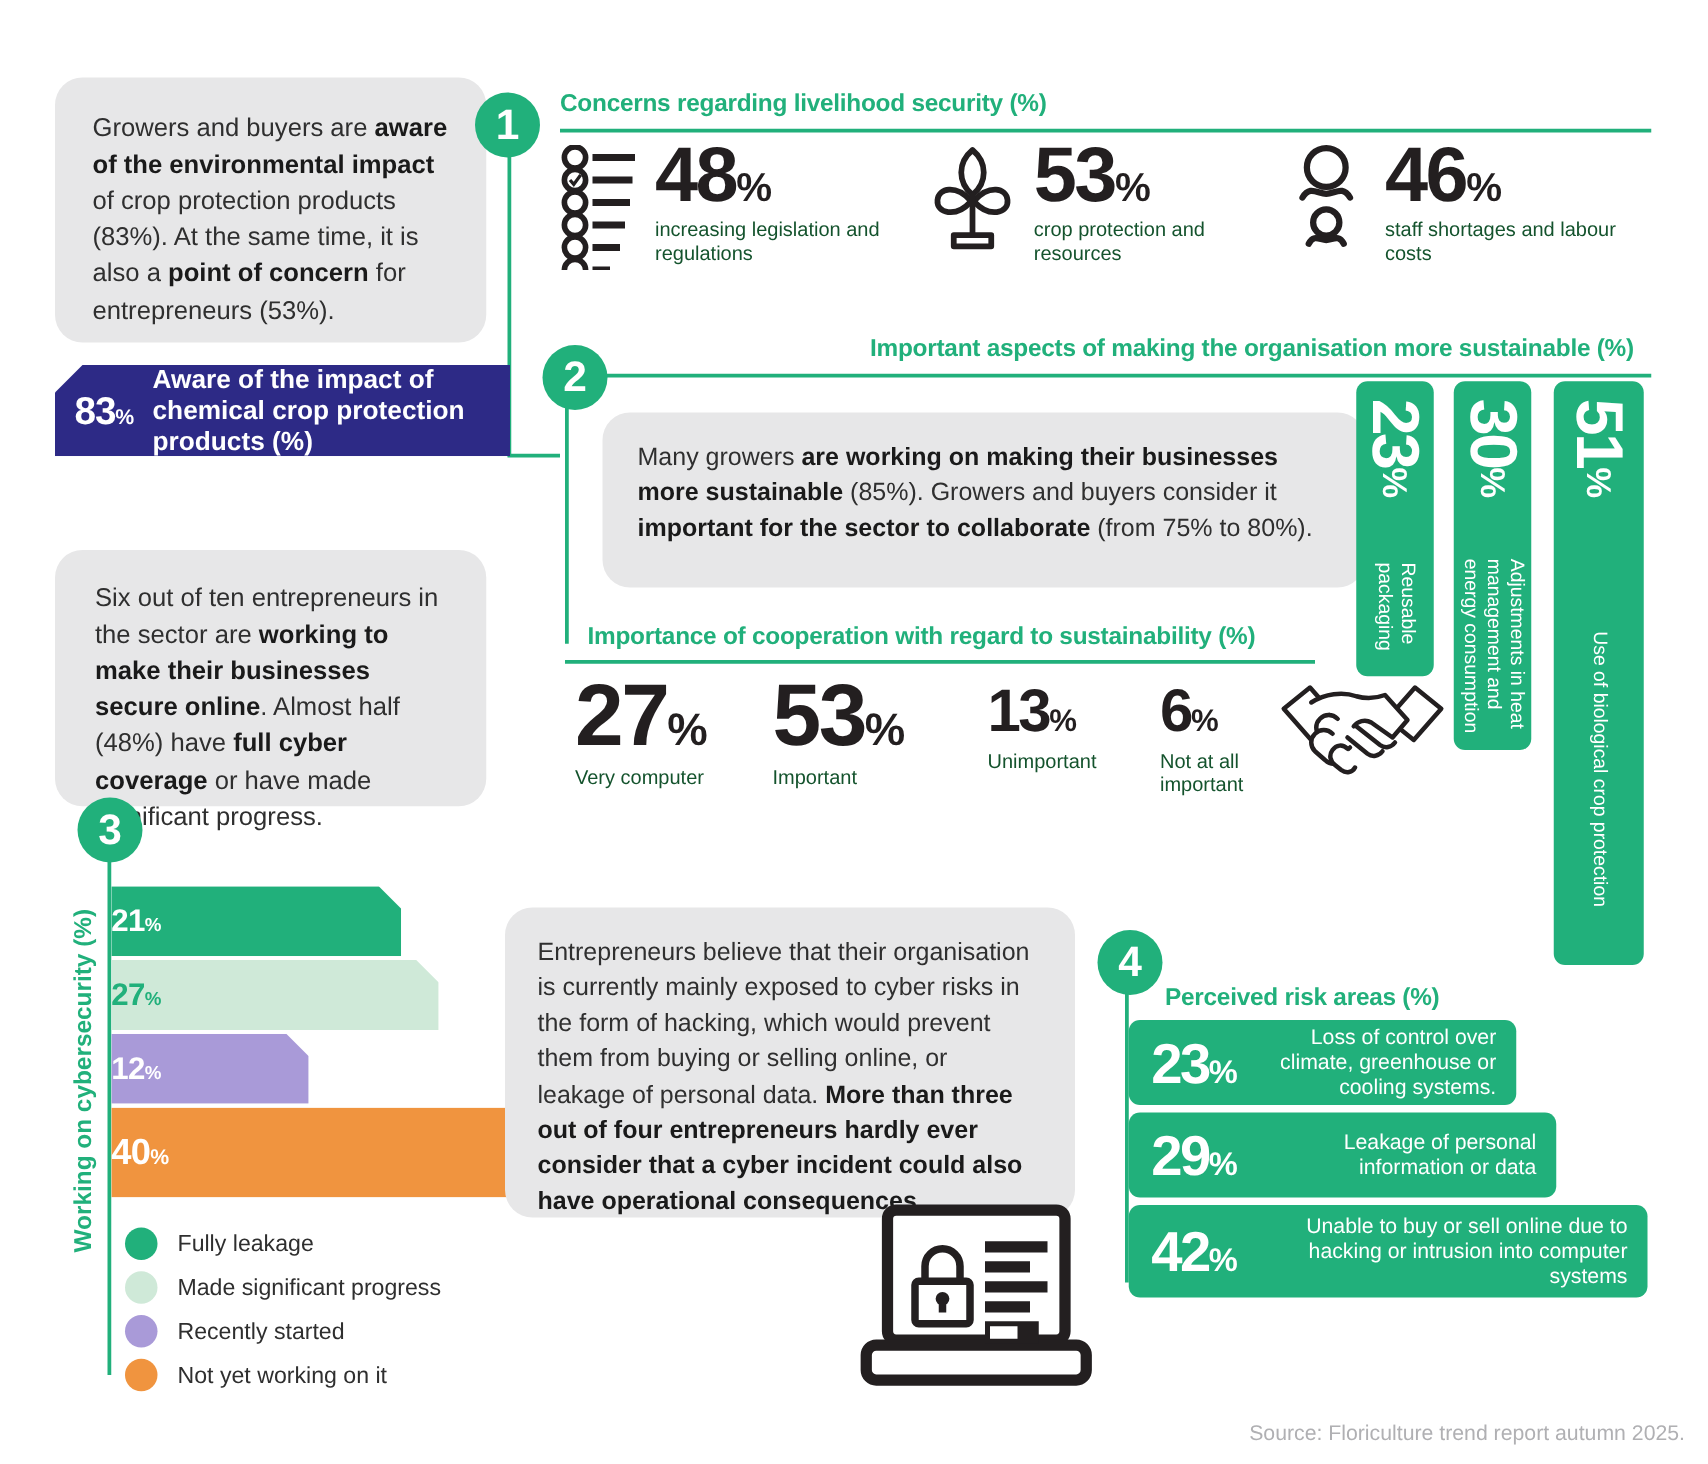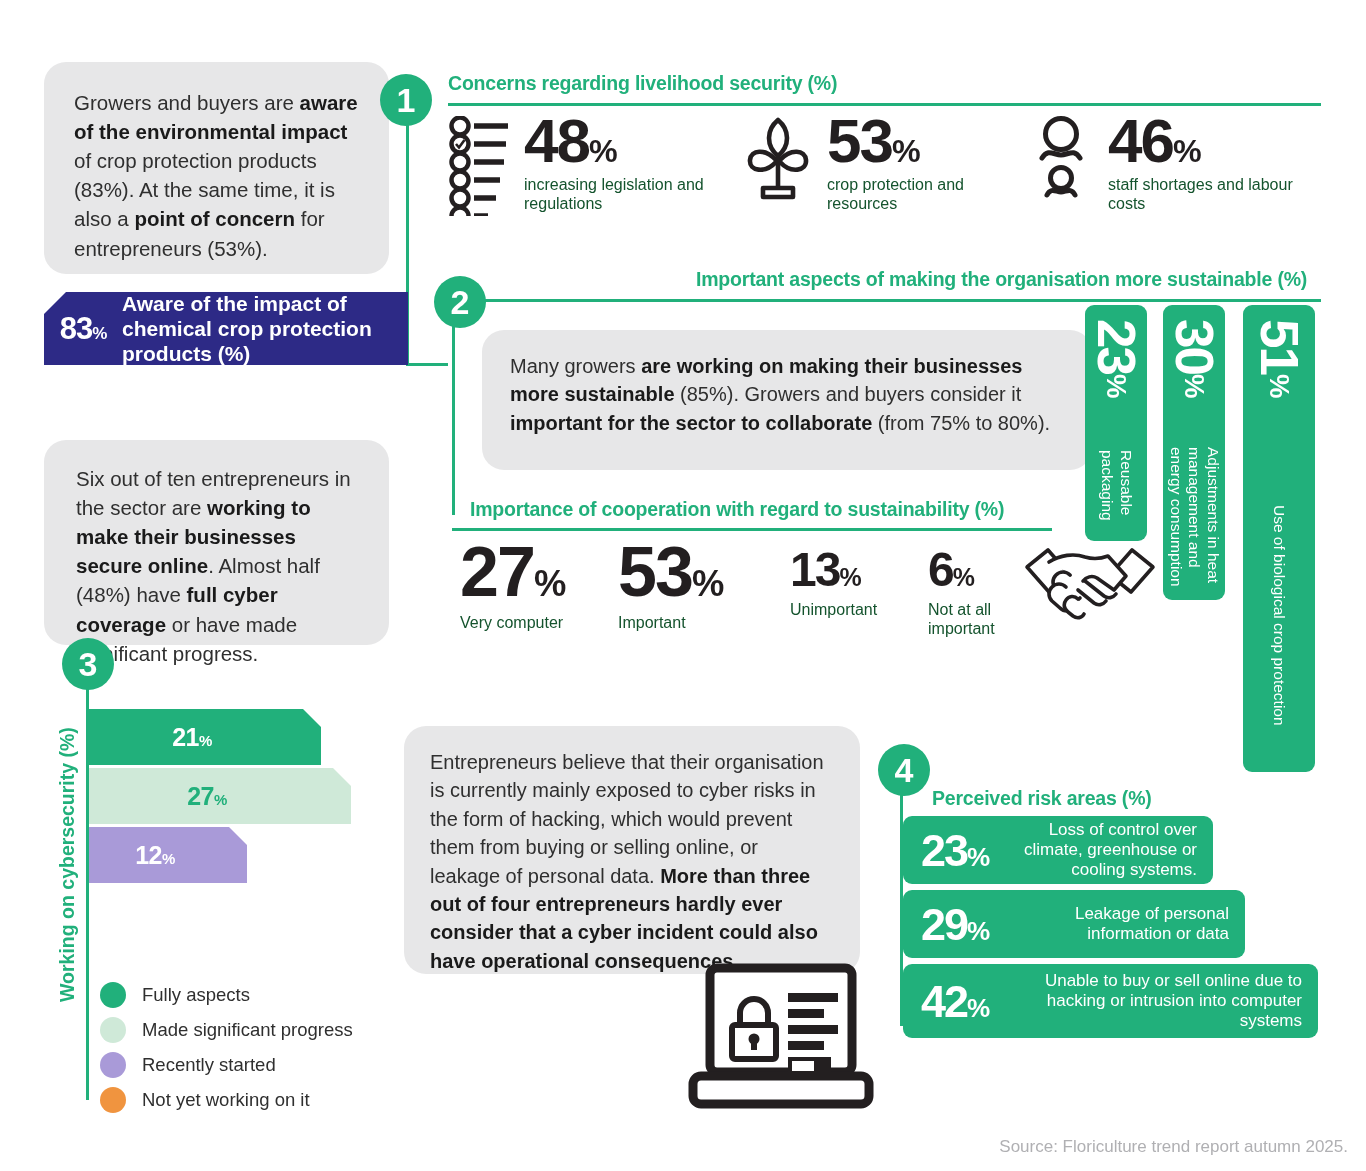--- a/index.html
+++ b/index.html
@@ -82,21 +82,21 @@
   .vbar .vnum .pct { font-size: 0.52em; }
   .vbar .vlab {
     position: absolute; left: 0; width: 100%;
     writing-mode: vertical-rl;
     font-size: 15.5px; line-height: 1.2;
     display: flex; justify-content: flex-start; align-items: center;
     text-align: left;
   }
 
   
-  .hbar { position: absolute; display: flex; align-items: center; justify-content: center; }
+  .hbar { position: absolute; display: flex; align-items: center; justify-content: flex-start; }
   .hbar .hval {
     font-size: 25px; font-weight: bold; letter-spacing: -0.5px;
     padding-right: 26px; line-height: 1;
   }
   .hbar .hval .pct { font-size: 15px; }
 
   .axisline { background: #21b07b; width: 3px; }
 
   .vaxis-label {
     color: #21b07b; font-weight: bold; font-size: 19.5px;
@@ -337,25 +337,31 @@
     </span>
   </div>
 
   <div class="abs hbar" style="left:89px; top:827px; width:158px; height:56px; background:#a99ad8;
               clip-path: polygon(0 0, calc(100% - 18px) 0, 100% 18px, 100% 100%, 0 100%);">
     <span class="hval" style="color:#ffffff;">
       <span>12</span><span class="pct">%</span>
     </span>
   </div>
 
+  <div class="abs hbar" style="left:89px; top:886px; width:343px; height:72px; background:#f0943f;
+              clip-path: polygon(0 0, calc(100% - 20px) 0, 100% 20px, 100% 100%, 0 100%);">
+    <span class="hval" style="color:#ffffff; font-size:29px;">
+      <span>40</span><span class="pct" style="font-size:17px;">%</span>
+    </span>
+  </div>
 
   <div class="abs" style="left:100px; top:982px;">
     <div class="legend-row">
       <span class="legend-dot" style="background:#21b07b;"></span>
-      <span class="legend-txt">Fully aspects</span>
+      <span class="legend-txt">Fully leakage</span>
     </div>
     <div class="legend-row">
       <span class="legend-dot" style="background:#cfe9d8;"></span>
       <span class="legend-txt">Made significant progress</span>
     </div>
     <div class="legend-row">
       <span class="legend-dot" style="background:#a99ad8;"></span>
       <span class="legend-txt">Recently started</span>
     </div>
     <div class="legend-row">

